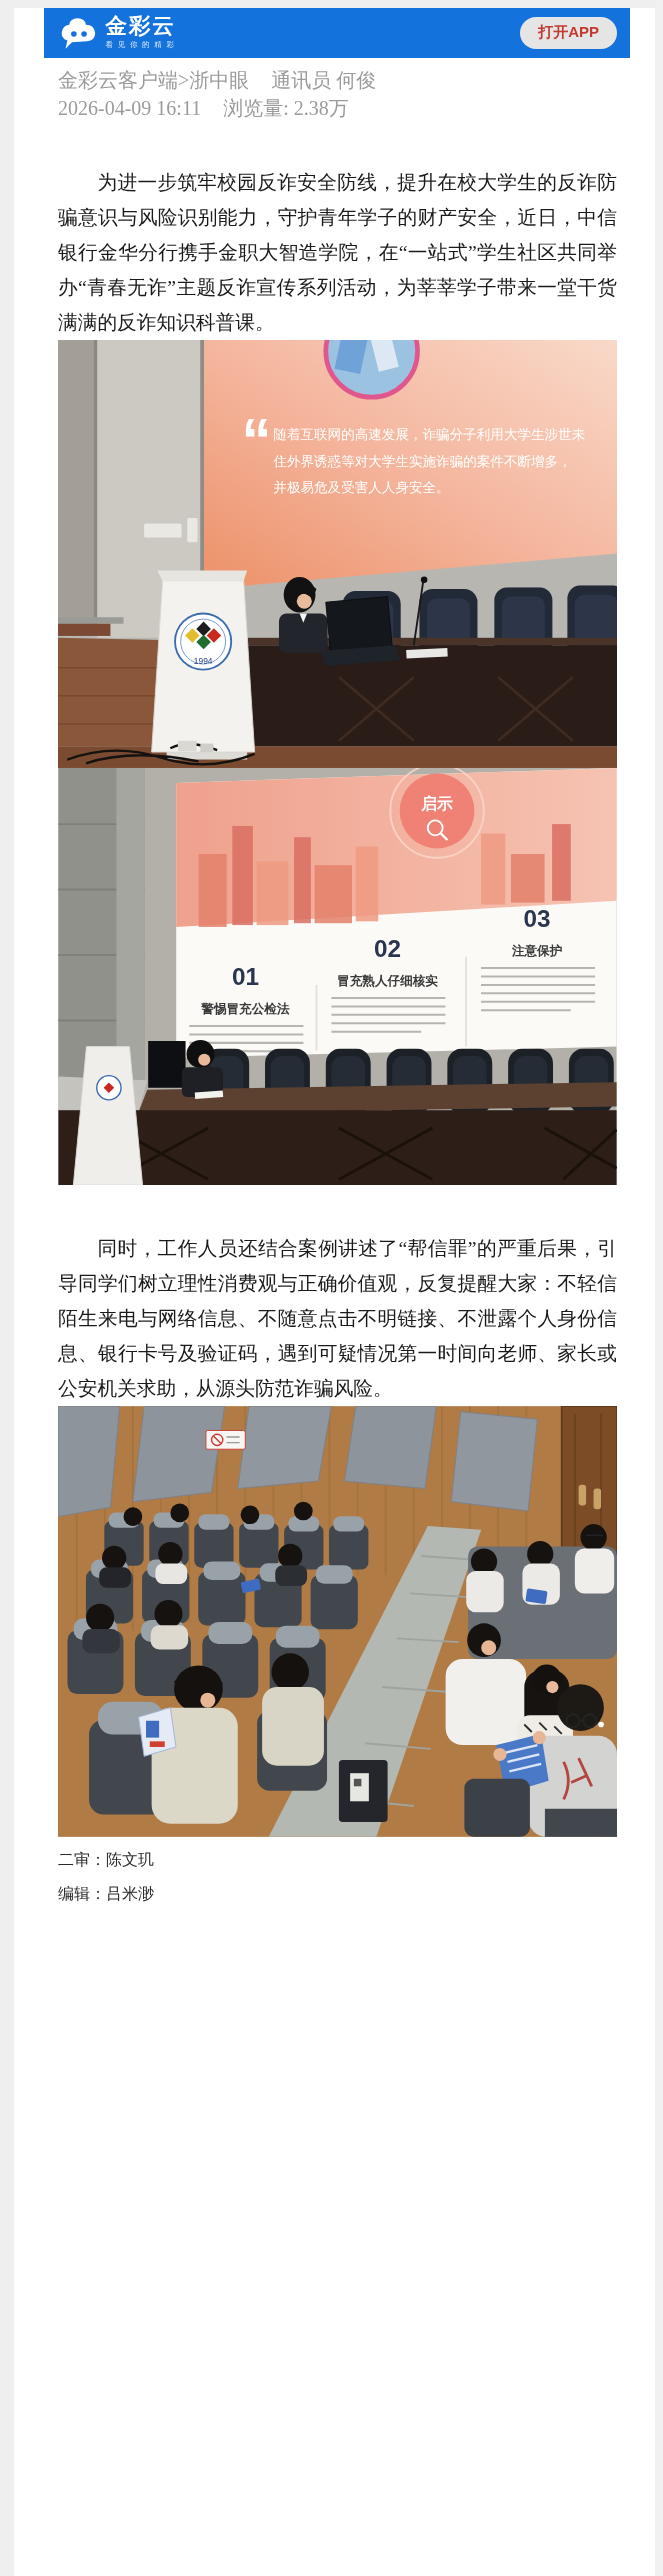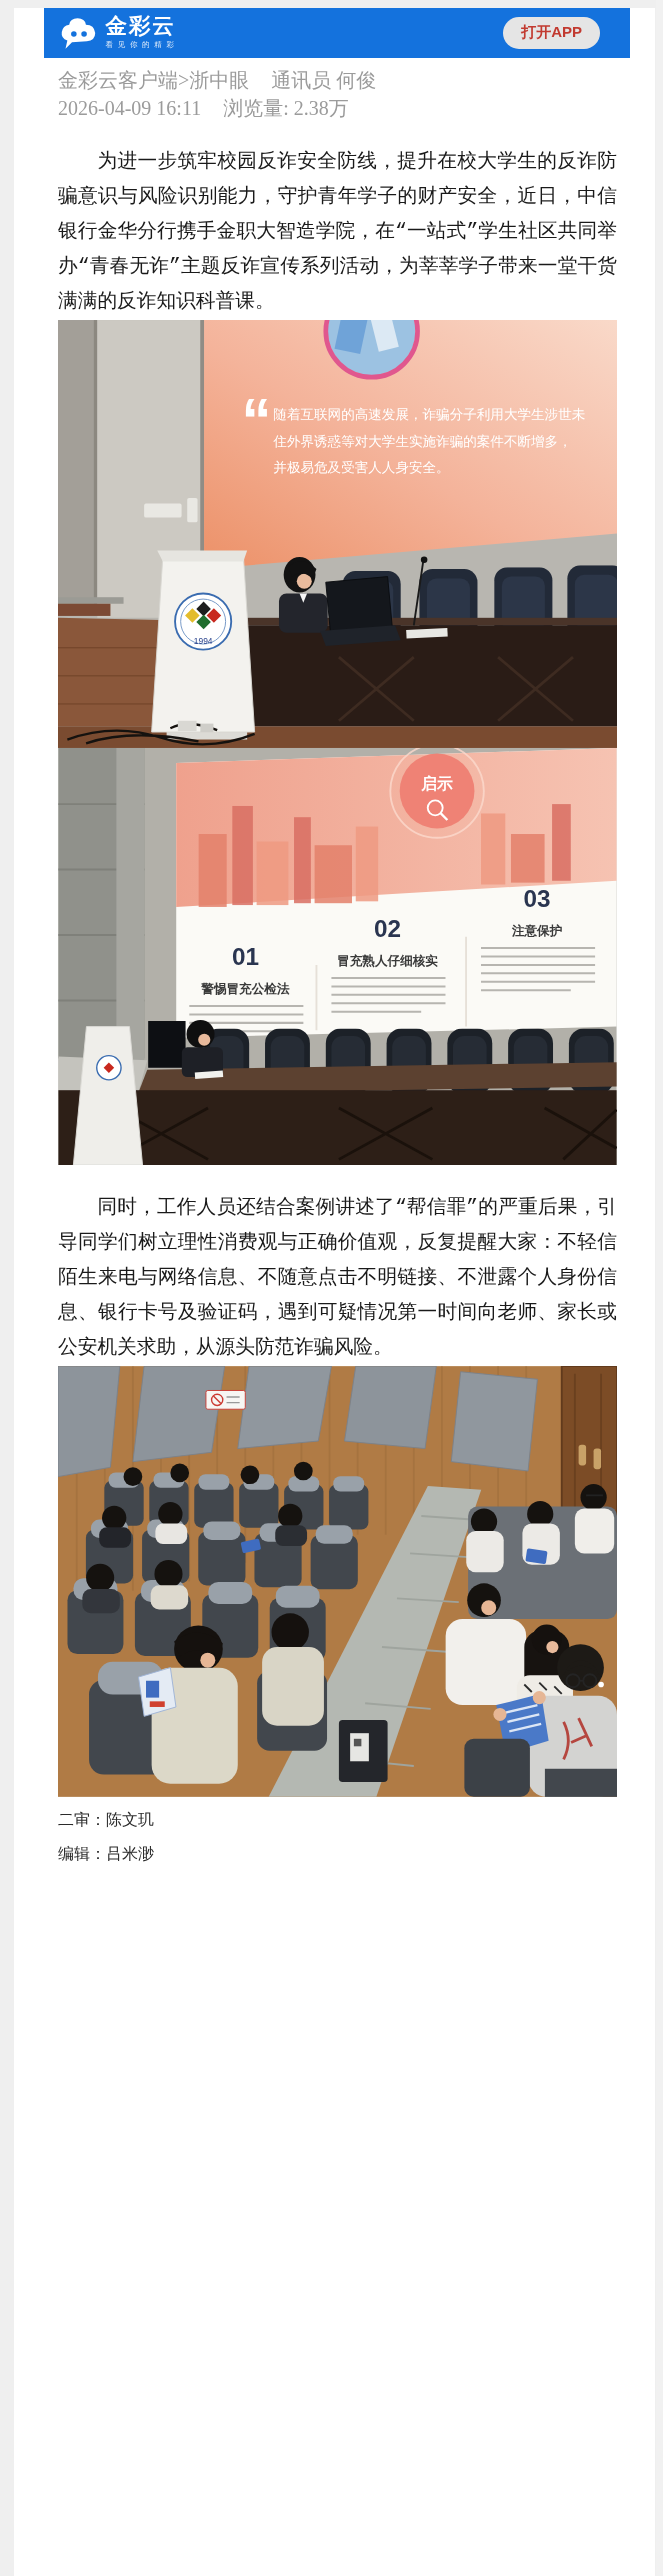--- a/index.html
+++ b/index.html
@@ -13,21 +13,21 @@
     position:absolute;left:14px;top:7.5px;width:641px;height:2569px;
     background:#ffffff;
   }
   .scroll-track{
     position:absolute;right:0;top:0;width:8.4px;height:2576px;background:#f1f1f1;
   }
   
   .app-header{
     margin-left:30px;width:586px;height:50px;background:#1472dd;
     display:flex;align-items:center;justify-content:space-between;
-    padding:0 30px 0 15px;box-sizing:border-box;
+    padding:0 13px 0 15px;box-sizing:border-box;
   }
   .logo{display:flex;align-items:center;gap:7.5px;cursor:pointer;}
   .logo-txt{display:flex;flex-direction:column;line-height:1;}
   .logo-text{
     color:#ffffff;font-size:21.5px;font-weight:bold;letter-spacing:1.9px;
   }
   .logo-tagline{
     color:rgba(255,255,255,.88);font-size:7.5px;letter-spacing:4.7px;margin-top:3.7px;
   }
   .open-app{
@@ -40,23 +40,23 @@
   h1.title{
     margin:15px 0 0;font-size:25px;line-height:33px;font-weight:bold;color:#141414;
     font-family:"Liberation Serif","DejaVu Serif",serif;letter-spacing:0.5px;
   }
   .meta{color:#9b9b9b;font-size:20px;line-height:20.6px;
     font-family:"Liberation Serif","DejaVu Serif",serif;}
   .meta-1{margin-top:12px;}
   .meta-2{margin-top:8.4px;}
   .meta span{margin-right:17px;}
   p.body{
-    margin:26px 0 0;font-size:19.7px;line-height:35px;color:#1a1a1a;
+    margin:46px 0 0;font-size:19.7px;line-height:35px;color:#1a1a1a;
     text-align:justify;text-indent:2em;
-    font-family:Liberation Mono, monospace;
+    font-family:Liberation Serif, serif;
   }
   figure.photo-fig{margin:0;padding:0;}
   figure.photo-fig svg{display:block;}
   .editors{margin-top:11.2px;font-family:"Liberation Serif","DejaVu Serif",serif;
     font-size:16px;color:#2b2b2b;}
   .editor-row{line-height:21.5px;margin-top:12px;}
   .svg-sans{font-family:"Liberation Sans",sans-serif;}
 </style>
 </head>
 <body>

